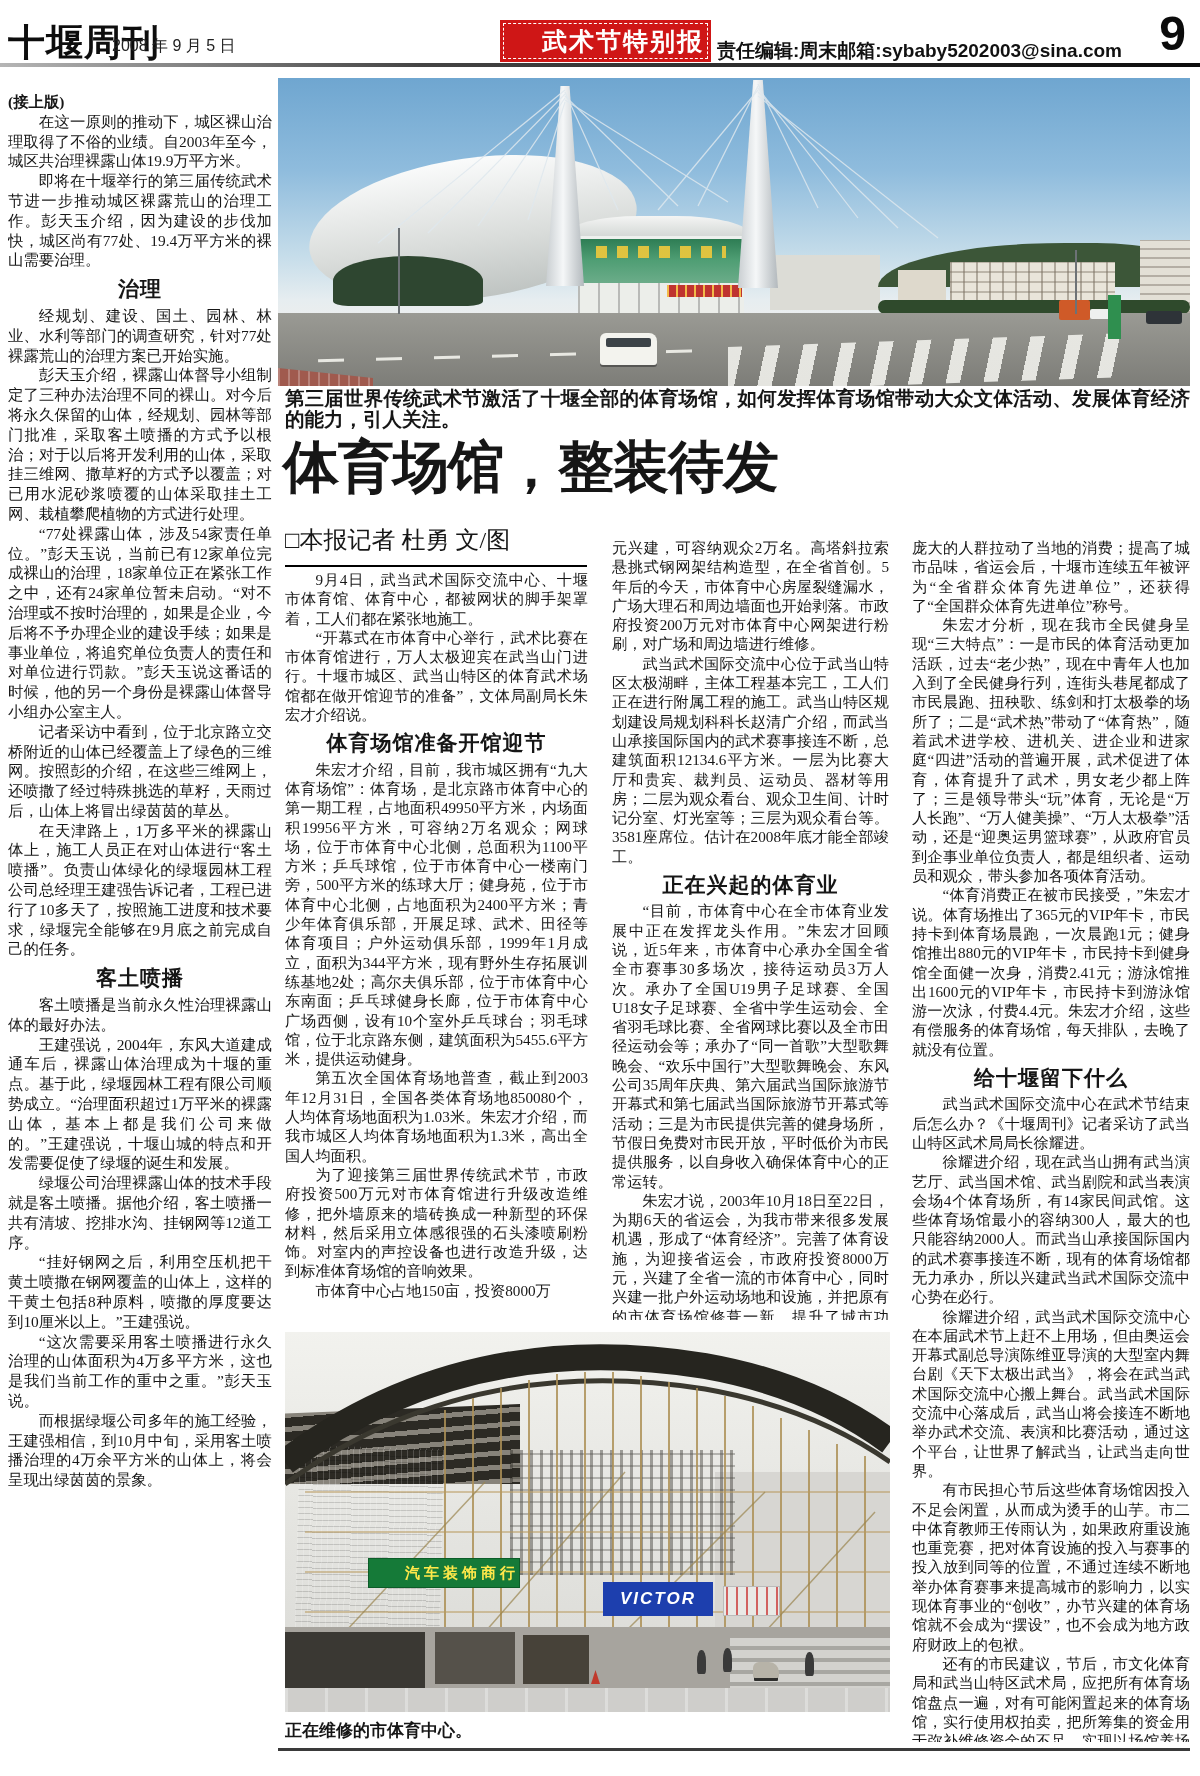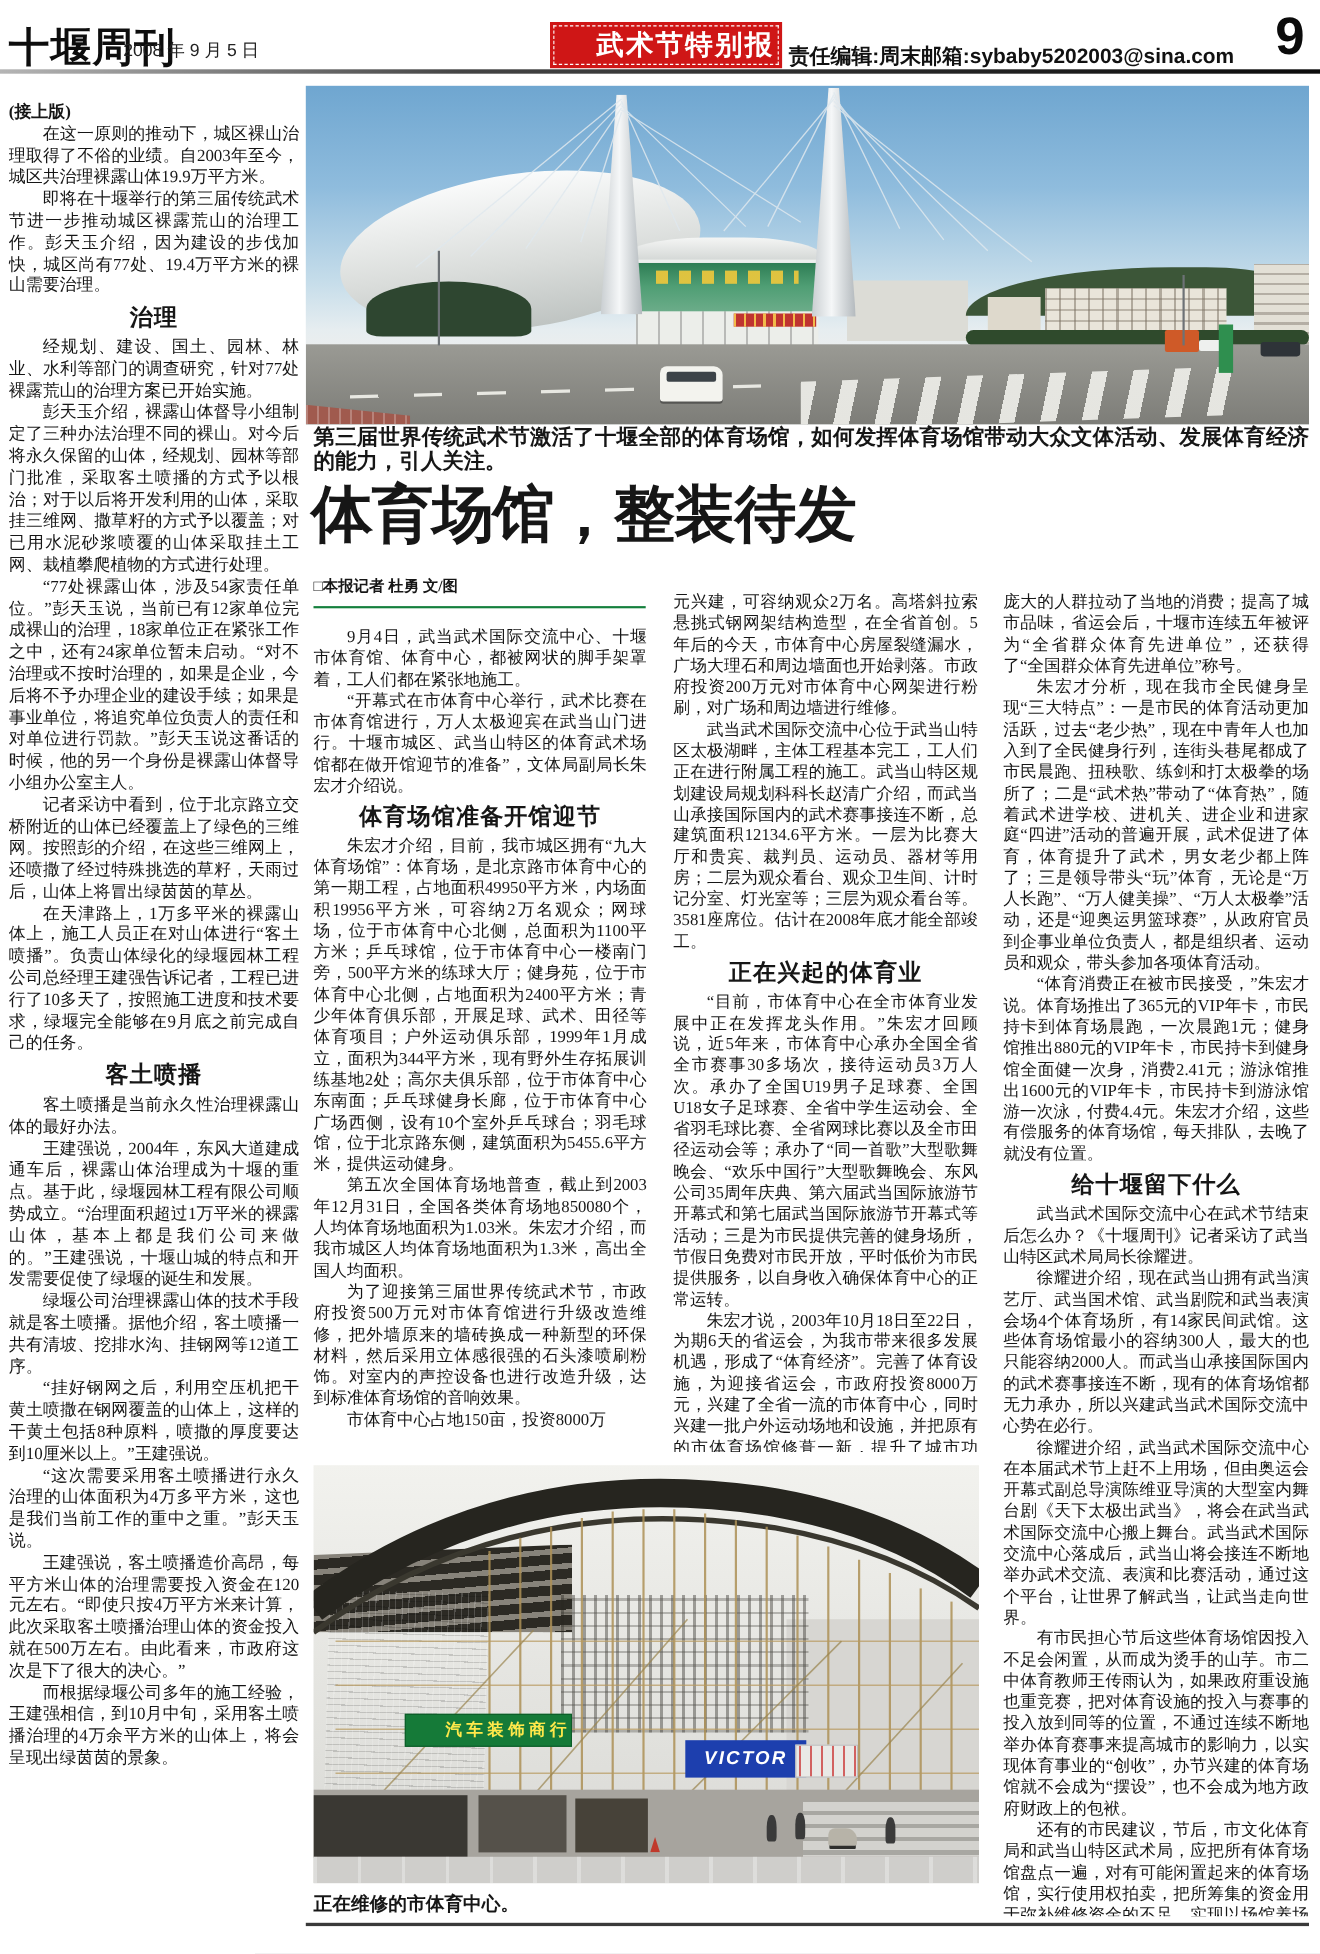--- a/index.html
+++ b/index.html
@@ -26,22 +26,22 @@
   .lead{font-weight:bold;margin:0;}
   .sec-head{margin:9px 0 7px;text-align:center;font-family:"Liberation Sans",sans-serif;
             font-size:21px;font-weight:bold;letter-spacing:1px;}
   #left-col{left:8px;top:92px;width:264px;height:1600px;font-size:15.4px;line-height:19.8px;}
   #main-col1{left:285px;top:570px;width:303px;height:748px;}
   #main-col2{left:612px;top:538px;width:277px;height:782px;}
   #main-col3{left:912px;top:538px;width:278px;height:1204px;}
 
   .standfirst{left:285px;top:388px;width:905px;font-size:19.5px;font-weight:bold;line-height:21px;text-align:justify;}
   .headline{left:283px;top:430px;font-size:56px;font-weight:bold;letter-spacing:-1px;white-space:nowrap;text-align:right;}
-  .byline{left:285px;top:524px;width:302px;font-size:14px;font-weight:bold;
-          border-bottom:2px solid #15803d;padding-bottom:9px;}
+  .byline{left:285px;top:524px;width:302px;font-size:24px;font-weight:normal;
+          border-bottom:2px solid #000000;padding-bottom:9px;}
 
   .caption{left:285px;top:1719px;font-size:17px;font-weight:bold;}
   .bottom-rule{left:278px;top:1748px;width:912px;height:3px;background:#3a3a3a;}
 
   
   #photo-top{left:278px;top:78px;width:912px;height:308px;overflow:hidden;
              background:linear-gradient(180deg,#6fa6d0 0%,#8fbcdd 30%,#c6ddea 58%,#e6edf0 72%,#eceeee 78%);}
   .pt-roof{left:30px;top:80px;width:330px;height:140px;border-radius:50%;transform:rotate(-8deg);
            background:linear-gradient(180deg,#fafbfb,#d9dcda 60%,#bfc4c2);}
   .pt-roofband{left:288px;top:138px;width:184px;height:24px;border-radius:40% 40% 0 0/80% 80% 0 0;
@@ -102,21 +102,21 @@
   .pb-wall{left:430px;top:140px;width:175px;height:160px;background:#d7d6d2;}
   .pb-shopband{left:0;top:295px;width:605px;height:62px;background:#a7a49e;}
   .pb-door1{left:150px;top:300px;width:80px;height:52px;background:#55514a;}
   .pb-door2{left:238px;top:303px;width:66px;height:49px;background:#474239;}
   .pb-darkshop{left:0;top:300px;width:140px;height:56px;background:#3a3833;}
   .pb-shopsign{left:83px;top:226px;width:150px;height:28px;background:#157a38;border:1px solid #0c5c28;
             color:#ffe84a;font-family:"Liberation Sans",sans-serif;font-weight:bold;font-size:15px;
             line-height:28px;text-align:right;letter-spacing:4px;}
   .pb-victor{left:318px;top:250px;width:110px;height:34px;background:#1d3fae;color:#fff;
             font-family:"Liberation Sans",sans-serif;font-weight:bold;font-style:italic;font-size:17px;
-            line-height:34px;text-align:center;letter-spacing:2px;margin-left:20px;}
+            line-height:34px;text-align:center;letter-spacing:2px;}
   .pb-whitesign{left:438px;top:254px;width:55px;height:28px;background:#e9e9e6;border:1px solid #bbb;
             background-image:repeating-linear-gradient(90deg,rgba(200,40,40,.7) 2px 4px,transparent 4px 12px);}
   .pb-stairs{left:445px;top:306px;width:160px;height:50px;
             background:repeating-linear-gradient(180deg,#d3d2ce 0 8px,#a8a7a2 8px 12px);}
   .pb-person{width:9px;height:24px;background:#3a3a3a;border-radius:45% 45% 20% 20%;}
   .pb-scooter{left:468px;top:330px;width:26px;height:16px;background:#b7b3a8;border-radius:6px 10px 2px 2px;
             box-shadow:0 4px 0 -1px #2e2e2c;}
   .pb-cone{left:306px;top:338px;width:9px;height:14px;background:#c0392b;clip-path:polygon(50% 0,100% 100%,0 100%);}
   .pb-ground{left:0;top:356px;width:605px;height:24px;background:#cfcecb;
             background-image:repeating-linear-gradient(90deg,rgba(255,255,255,.3) 0 3px,transparent 3px 40px);}
@@ -195,21 +195,20 @@
       <p class="para">彭天玉介绍，裸露山体督导小组制定了三种办法治理不同的裸山。对今后将永久保留的山体，经规划、园林等部门批准，采取客土喷播的方式予以根治；对于以后将开发利用的山体，采取挂三维网、撒草籽的方式予以覆盖；对已用水泥砂浆喷覆的山体采取挂土工网、栽植攀爬植物的方式进行处理。</p>
       <p class="para">“77处裸露山体，涉及54家责任单位。”彭天玉说，当前已有12家单位完成裸山的治理，18家单位正在紧张工作之中，还有24家单位暂未启动。“对不治理或不按时治理的，如果是企业，今后将不予办理企业的建设手续；如果是事业单位，将追究单位负责人的责任和对单位进行罚款。”彭天玉说这番话的时候，他的另一个身份是裸露山体督导小组办公室主人。</p>
       <p class="para">记者采访中看到，位于北京路立交桥附近的山体已经覆盖上了绿色的三维网。按照彭的介绍，在这些三维网上，还喷撒了经过特殊挑选的草籽，天雨过后，山体上将冒出绿茵茵的草丛。</p>
       <p class="para">在天津路上，1万多平米的裸露山体上，施工人员正在对山体进行“客土喷播”。负责山体绿化的绿堰园林工程公司总经理王建强告诉记者，工程已进行了10多天了，按照施工进度和技术要求，绿堰完全能够在9月底之前完成自己的任务。</p>
       <h3 class="sec-head">客土喷播</h3>
       <p class="para">客土喷播是当前永久性治理裸露山体的最好办法。</p>
       <p class="para">王建强说，2004年，东风大道建成通车后，裸露山体治理成为十堰的重点。基于此，绿堰园林工程有限公司顺势成立。“治理面积超过1万平米的裸露山体，基本上都是我们公司来做的。”王建强说，十堰山城的特点和开发需要促使了绿堰的诞生和发展。</p>
       <p class="para">绿堰公司治理裸露山体的技术手段就是客土喷播。据他介绍，客土喷播一共有清坡、挖排水沟、挂钢网等12道工序。</p>
       <p class="para">“挂好钢网之后，利用空压机把干黄土喷撒在钢网覆盖的山体上，这样的干黄土包括8种原料，喷撒的厚度要达到10厘米以上。”王建强说。</p>
       <p class="para">“这次需要采用客土喷播进行永久治理的山体面积为4万多平方米，这也是我们当前工作的重中之重。”彭天玉说。</p>
-      <p class="para">王建强说，客土喷播造价高昂，每平方米山体的治理需要投入资金在120元左右。“即使只按4万平方米来计算，此次采取客土喷播治理山体的资金投入就在500万左右。由此看来，市政府这次是下了很大的决心。”</p>
       <p class="para">而根据绿堰公司多年的施工经验，王建强相信，到10月中旬，采用客土喷播治理的4万余平方米的山体上，将会呈现出绿茵茵的景象。</p>
     </div>
   <div class="textcol" id="main-col1">
       <p class="para">9月4日，武当武术国际交流中心、十堰市体育馆、体育中心，都被网状的脚手架罩着，工人们都在紧张地施工。</p>
       <p class="para">“开幕式在市体育中心举行，武术比赛在市体育馆进行，万人太极迎宾在武当山门进行。十堰市城区、武当山特区的体育武术场馆都在做开馆迎节的准备”，文体局副局长朱宏才介绍说。</p>
       <h3 class="sec-head">体育场馆准备开馆迎节</h3>
       <p class="para">朱宏才介绍，目前，我市城区拥有“九大体育场馆”：体育场，是北京路市体育中心的第一期工程，占地面积49950平方米，内场面积19956平方米，可容纳2万名观众；网球场，位于市体育中心北侧，总面积为1100平方米；乒乓球馆，位于市体育中心一楼南门旁，500平方米的练球大厅；健身苑，位于市体育中心北侧，占地面积为2400平方米；青少年体育俱乐部，开展足球、武术、田径等体育项目；户外运动俱乐部，1999年1月成立，面积为344平方米，现有野外生存拓展训练基地2处；高尔夫俱乐部，位于市体育中心东南面；乒乓球健身长廊，位于市体育中心广场西侧，设有10个室外乒乓球台；羽毛球馆，位于北京路东侧，建筑面积为5455.6平方米，提供运动健身。</p>
       <p class="para">第五次全国体育场地普查，截止到2003年12月31日，全国各类体育场地850080个，人均体育场地面积为1.03米。朱宏才介绍，而我市城区人均体育场地面积为1.3米，高出全国人均面积。</p>
       <p class="para">为了迎接第三届世界传统武术节，市政府投资500万元对市体育馆进行升级改造维修，把外墙原来的墙砖换成一种新型的环保材料，然后采用立体感很强的石头漆喷刷粉饰。对室内的声控设备也进行改造升级，达到标准体育场馆的音响效果。</p>
       <p class="para">市体育中心占地150亩，投资8000万</p>

